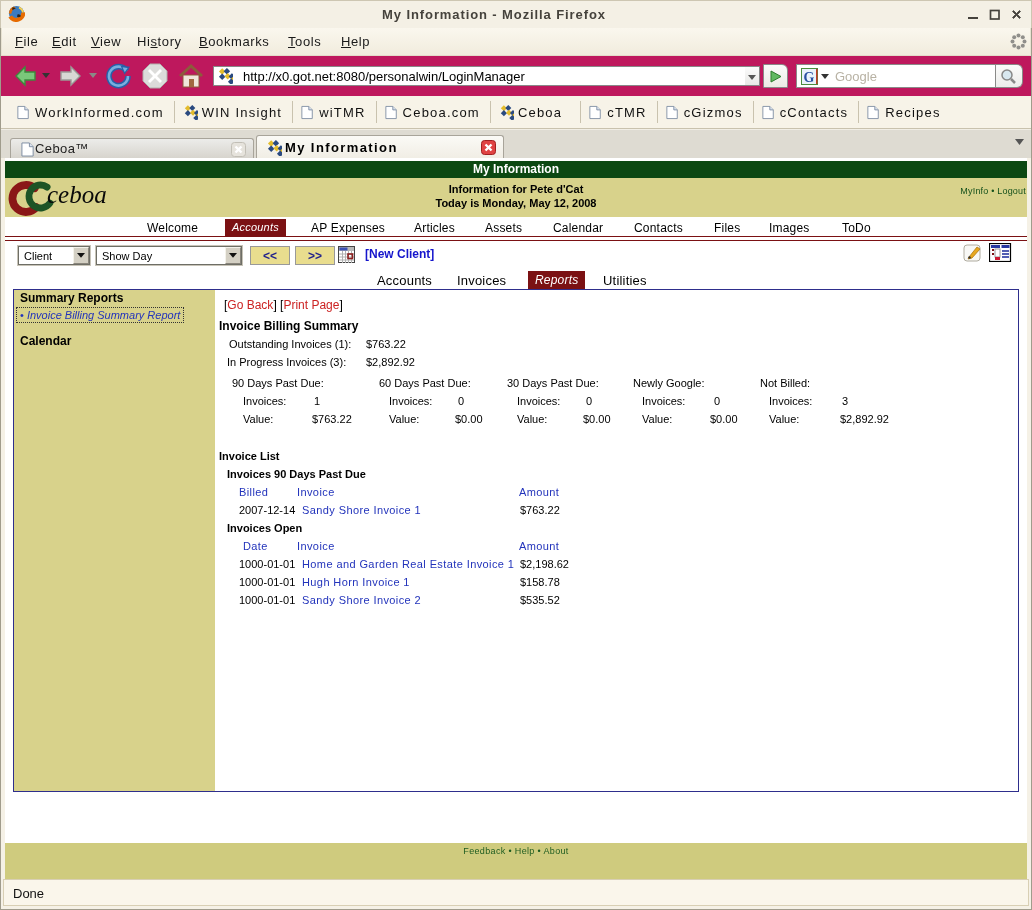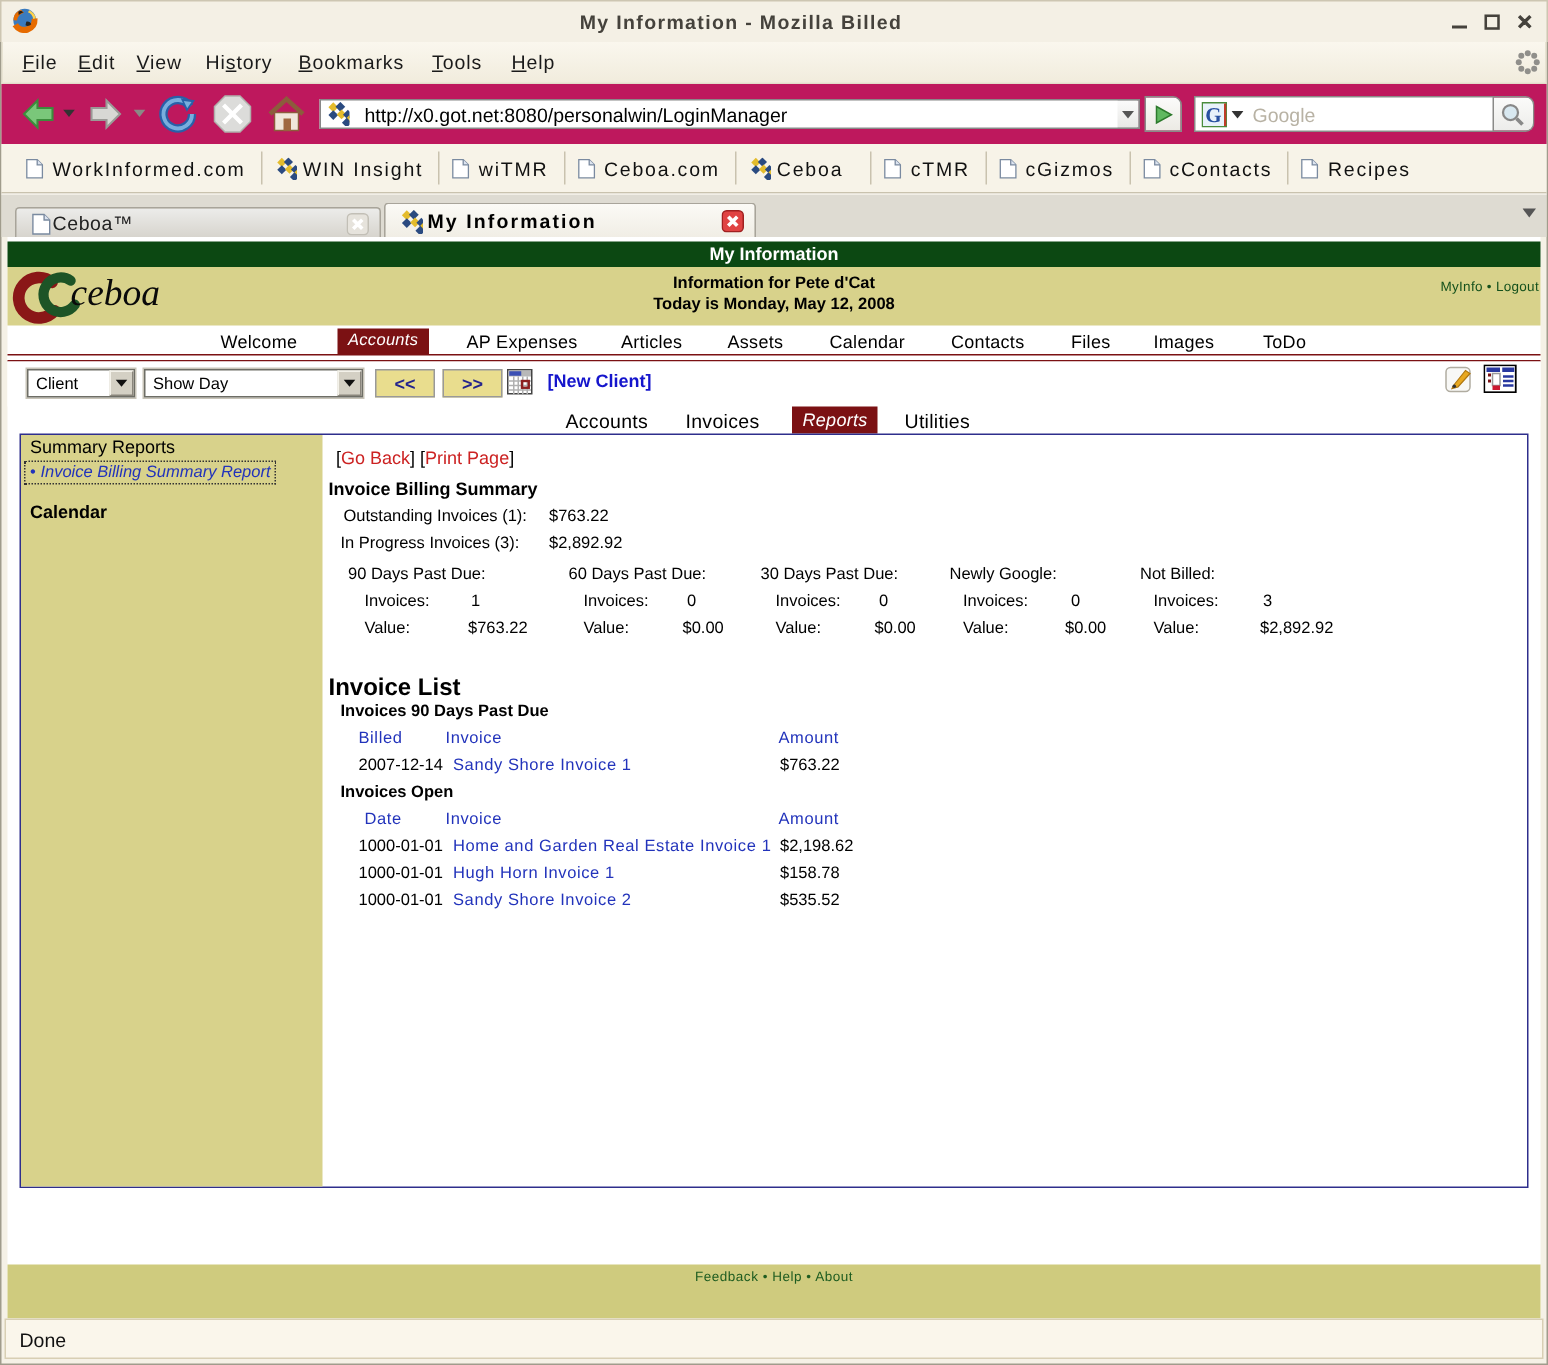--- a/index.html
+++ b/index.html
@@ -88,21 +88,21 @@
 <div id="titlebar">
   <svg class="abs" style="left:7px;top:4px" width="17" height="17" viewBox="0 0 17 17">
     <circle cx="8.5" cy="8.5" r="7.6" fill="#3a7bbf"></circle>
     <path d="M2.2 11.5 A7 7 0 0 0 15.2 7.4" fill="none" stroke="#e66b00" stroke-width="4.2"></path>
     <path d="M1 8.5 A7.5 7.5 0 0 1 6 1.5 L8 3.5 A5.5 5.5 0 0 0 3.4 8.7 z" fill="#e66b00"></path>
     <path d="M11.5 1.8 A7.6 7.6 0 0 1 15.9 7.2 L14.2 7.6 A6 6 0 0 0 10.6 3.2 z" fill="#ffd24a"></path>
     <path d="M4.2 2.8 C5.5 2 7 2.5 7.8 3.4 C6.4 3.6 5.2 4.3 4.5 5.2 z" fill="#26221e"></path>
     <path d="M9.5 9.5 C11 9 12.5 9.8 12.8 11.2 C11.8 12.4 10 12.6 9 11.8 z" fill="#2a2620"></path>
   </svg>
 
-  <div id="titletext">My Information - Mozilla Billed</div>
+  <div id="titletext">My Information - Mozilla Firefox</div>
   <svg class="winbtn" style="left:966px" width="13" height="12">
       <rect x="1" y="8" width="10" height="2" fill="#45423c"></rect>
     </svg>
   <svg class="winbtn" style="left:988px" width="13" height="12">
       <rect x="1.5" y="1.5" width="8.5" height="8.5" fill="none" stroke="#45423c" stroke-width="1.7"></rect>
     </svg>
   <svg class="winbtn" style="left:1010px" width="13" height="12">
       <path d="M1.5 2.5 L4.5 5.5 L1.5 8.5 L2.5 9.5 L5.5 6.5 L8.5 9.5 L9.5 8.5 L6.5 5.5 L9.5 2.5 L8.5 1.5 L5.5 4.5 L2.5 1.5 z" fill="#45423c" stroke="#45423c" stroke-width="0.8"></path>
     </svg>
 </div>
@@ -379,21 +379,21 @@
     </svg>
   </div>
   <div id="subnav">
     <span class="lnk" style="left:372px">Accounts</span>
     <span class="lnk" style="left:452px">Invoices</span>
     <span id="reportbox">Reports</span>
     <span class="lnk" style="left:598px">Utilities</span>
   </div>
   <div id="contentbox">
     <div id="sidebar">
-      <div style="padding:1px 0 0 6px;font-weight:normal;font-size:12px">Summary Reports</div>
+      <div style="padding:1px 0 0 6px;font-weight:bold;font-size:12px">Summary Reports</div>
       <div style="margin:2px 12px 0 2px;border:1px dotted #333;display:inline-block;padding:1px 3px;">
         <span style="color:#2233bb">•</span> <i style="color:#2233bb;font-size:11px">Invoice Billing Summary Report</i>
       </div>
       <div style="padding:11px 0 0 6px;font-weight:bold;font-size:12px">Calendar</div>
     </div>
     <div id="main">
       <div style="position:absolute;left:210px;top:8px;font-size:12px"><span>[</span><span class="red">Go Back</span><span>] [</span><span class="red">Print Page</span><span>]</span></div>
       <div style="position:absolute;left:205px;top:29px;font-weight:bold;font-size:12px">Invoice Billing Summary</div>
       <div style="position:absolute;left:215px;top:48px">Outstanding Invoices (1):</div>
       <div style="position:absolute;left:352px;top:48px">$763.22</div>
@@ -417,21 +417,21 @@
       <div style="position:absolute;left:619px;top:87px">Newly Google:</div>
       <div style="position:absolute;left:628px;top:105px">Invoices:</div>
       <div style="position:absolute;left:700px;top:105px">0</div>
       <div style="position:absolute;left:628px;top:123px">Value:</div>
       <div style="position:absolute;left:696px;top:123px">$0.00</div>
       <div style="position:absolute;left:746px;top:87px">Not Billed:</div>
       <div style="position:absolute;left:755px;top:105px">Invoices:</div>
       <div style="position:absolute;left:828px;top:105px">3</div>
       <div style="position:absolute;left:755px;top:123px">Value:</div>
       <div style="position:absolute;left:826px;top:123px">$2,892.92</div>
-      <div style="position:absolute;left:205px;top:160px;font-weight:bold;font-size:16px">Invoice List</div>
+      <div style="position:absolute;left:205px;top:160px;font-weight:bold;font-size:11px">Invoice List</div>
       <div style="position:absolute;left:213px;top:178px;font-weight:bold">Invoices 90 Days Past Due</div>
       <div style="position:absolute;left:225px;top:196px" class="blue">Billed</div>
       <div style="position:absolute;left:283px;top:196px" class="blue">Invoice</div>
       <div style="position:absolute;left:505px;top:196px" class="blue">Amount</div>
       <div style="position:absolute;left:225px;top:214px">2007-12-14</div>
       <div style="position:absolute;left:288px;top:214px" class="blue">Sandy Shore Invoice 1</div>
       <div style="position:absolute;left:506px;top:214px">$763.22</div>
       <div style="position:absolute;left:213px;top:232px;font-weight:bold">Invoices Open</div>
       <div style="position:absolute;left:229px;top:250px" class="blue">Date</div>
       <div style="position:absolute;left:283px;top:250px" class="blue">Invoice</div>

